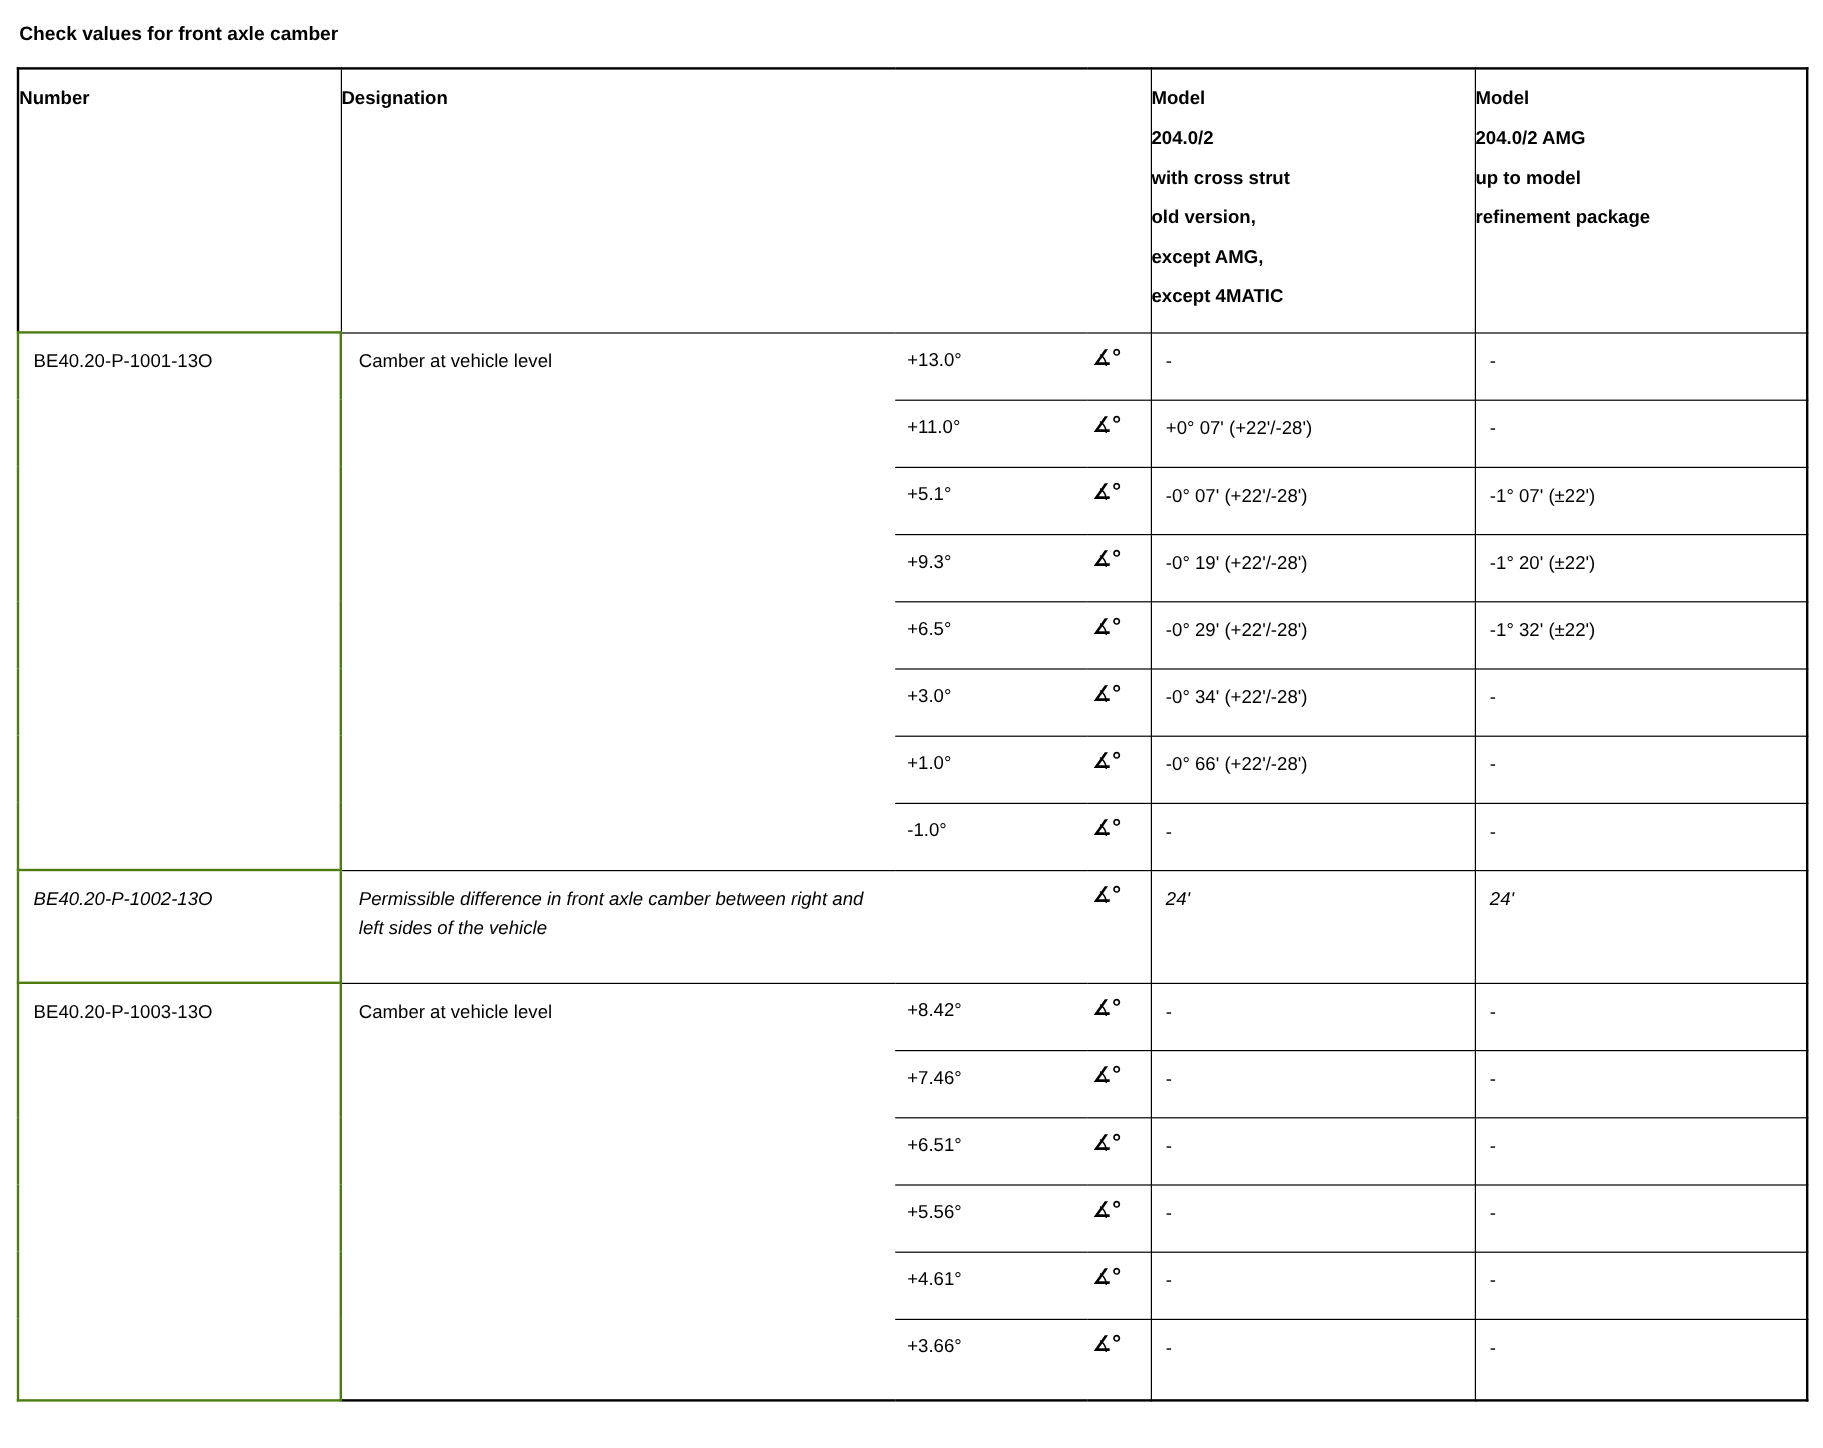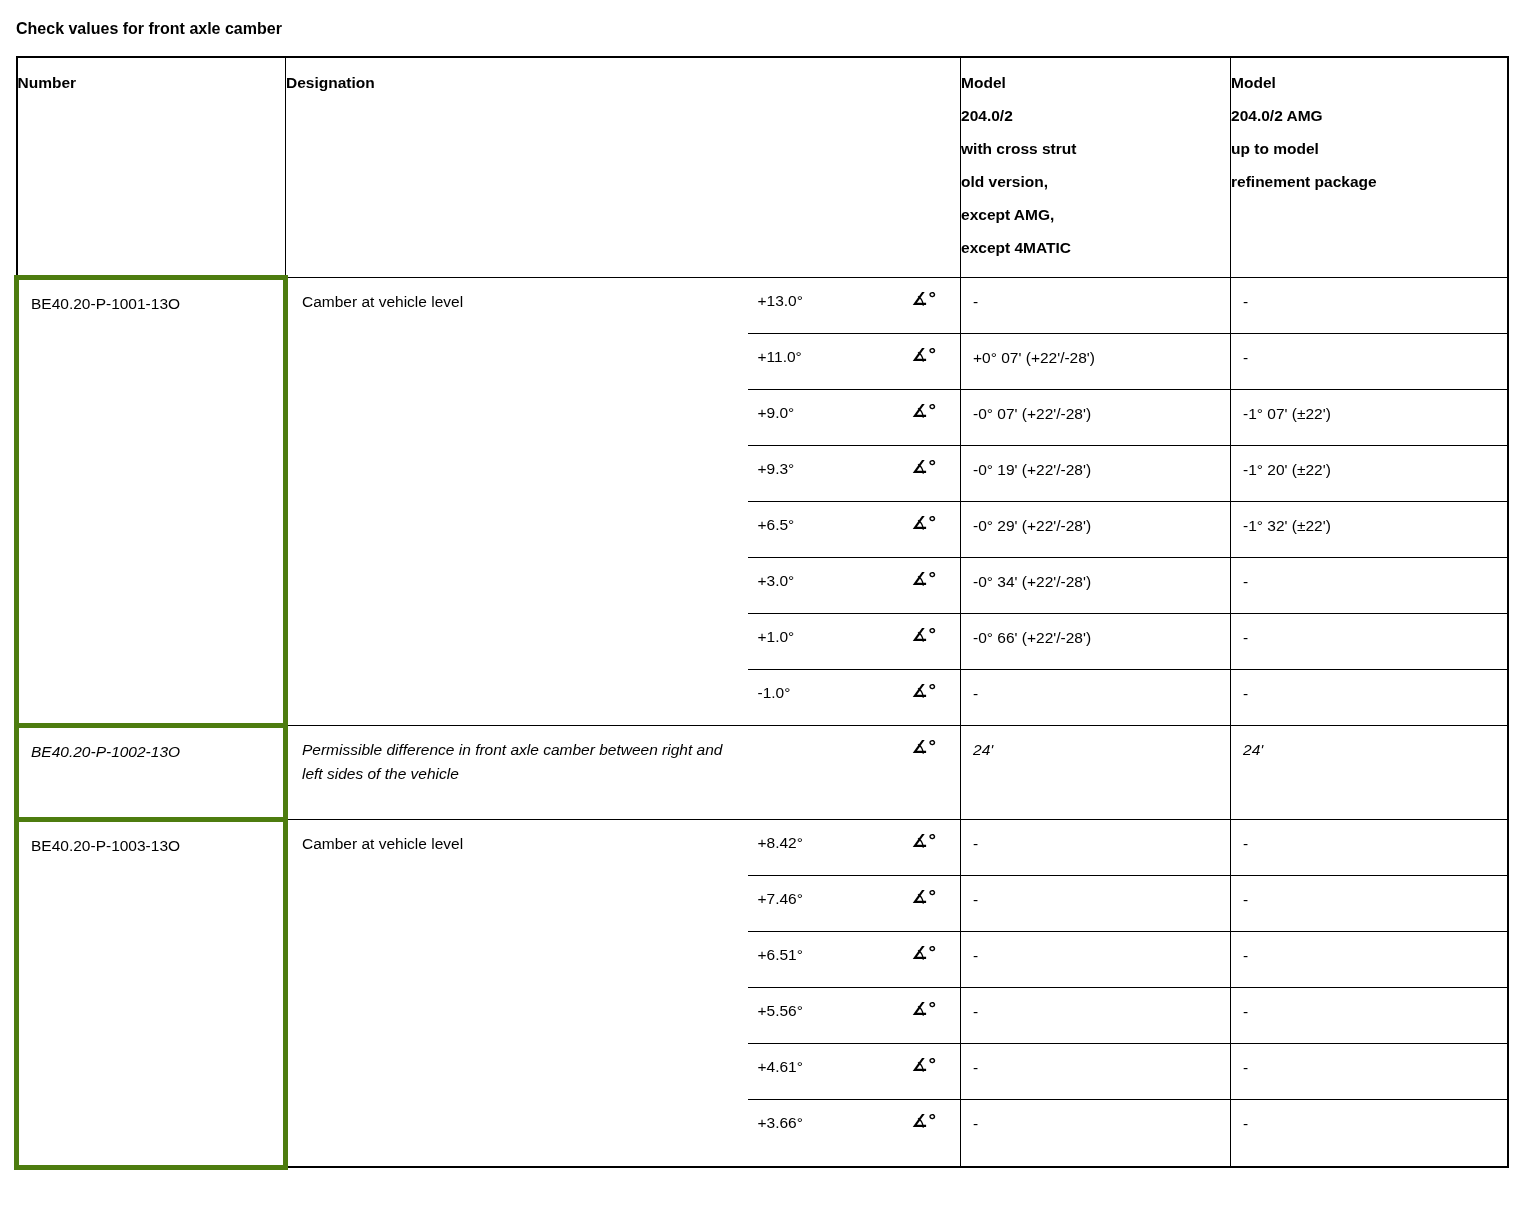--- a/index.html
+++ b/index.html
@@ -38,21 +38,21 @@
     border: 1px solid #000;
     font-weight: bold;
     font-size: 16px;
     padding: 8px 0;
     line-height: 33px;
     white-space: pre-line;
     height: 220px;
   }
   
   td.c-num {
-    border: 5px solid #4d7c0f;
+    border: 2px solid #4d7c0f;
     padding: 12px 12px 8px 12px;
     line-height: 1.5;
   }
   td.c-desc {
     border: 1px solid #000;
     border-right: none;
     padding: 12px 14px 8px 14px;
     line-height: 1.6;
     margin-left: 16px;
   }
@@ -126,21 +126,21 @@
         <td class="c-m1">-</td>
         <td class="c-m2">-</td>
       </tr>
       <tr class="sub">
         <td class="c-val">+11.0°</td>
         <td class="c-icon"><span class="angle">∡°</span></td>
         <td class="c-m1">+0° 07' (+22'/-28')</td>
         <td class="c-m2">-</td>
       </tr>
       <tr class="sub">
-        <td class="c-val">+9.0°</td>
+        <td class="c-val">+5.1°</td>
         <td class="c-icon"><span class="angle">∡°</span></td>
         <td class="c-m1">-0° 07' (+22'/-28')</td>
         <td class="c-m2">-1° 07' (±22')</td>
       </tr>
       <tr class="sub">
         <td class="c-val">+9.3°</td>
         <td class="c-icon"><span class="angle">∡°</span></td>
         <td class="c-m1">-0° 19' (+22'/-28')</td>
         <td class="c-m2">-1° 20' (±22')</td>
       </tr>

